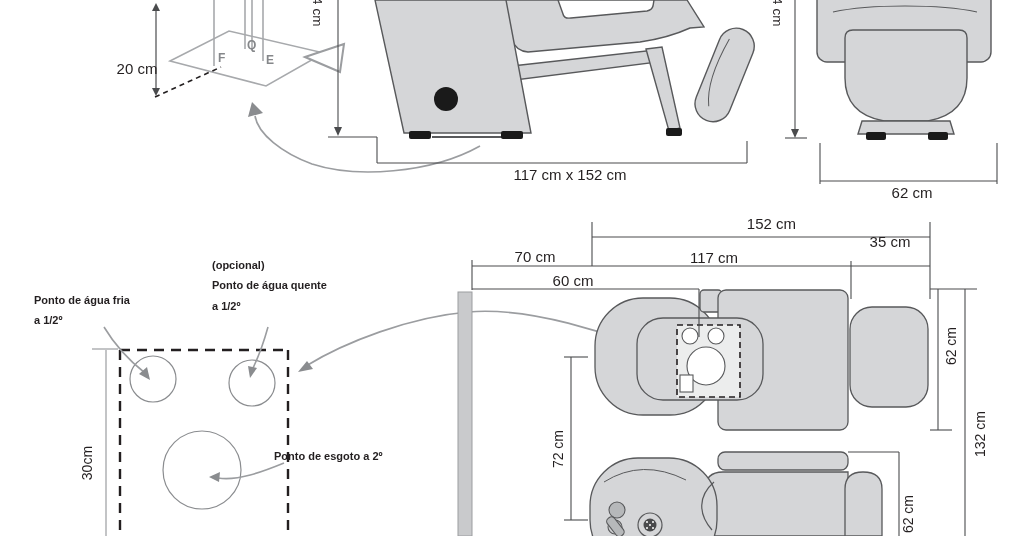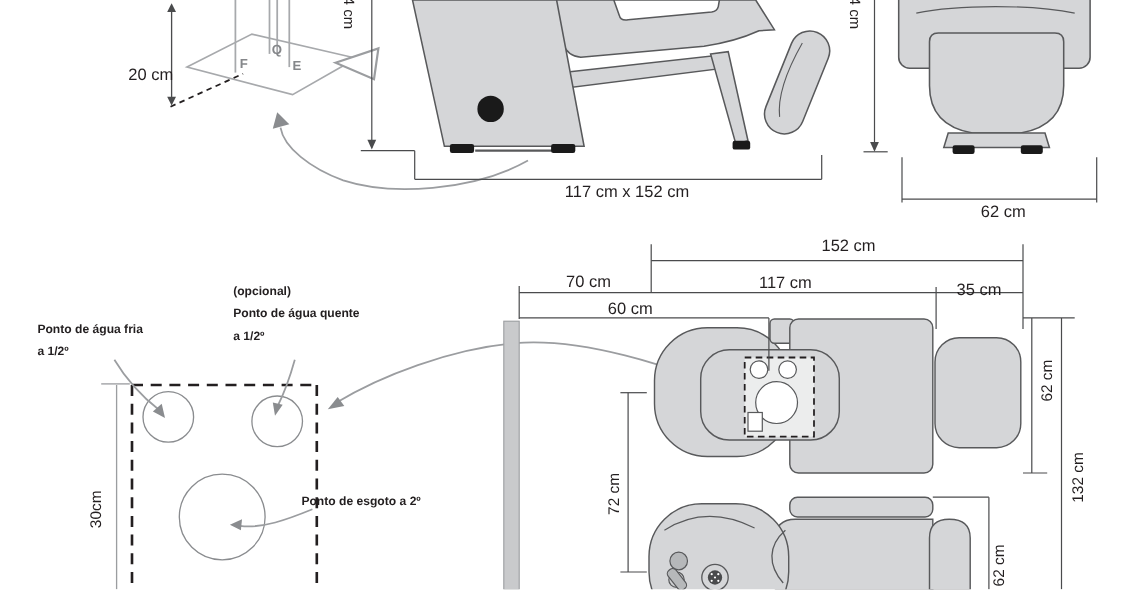--- a/index.html
+++ b/index.html
@@ -181,20 +181,20 @@
 <div class="txt lbl" style="left:212px;top:279px;">Ponto de água quente</div>
 <div class="txt lbl" style="left:212px;top:300px;">a 1/2º</div>
 <div class="txt lbl" style="left:34px;top:294px;">Ponto de água fria</div>
 <div class="txt lbl" style="left:34px;top:314px;">a 1/2º</div>
 <div class="txt lbl" style="left:274px;top:450px;">Ponto de esgoto a 2º</div>
 <div class="txt dim ctr rot-ccw" style="left:57px;top:455px;width:60px;font-size:14px;">30cm</div>
 
 <div class="txt dim ctr" style="left:726px;top:215px;width:70px;text-align:right;">152 cm</div>
 <div class="txt dim ctr" style="left:505px;top:248px;width:60px;">70 cm</div>
 <div class="txt dim ctr" style="left:679px;top:249px;width:70px;">117 cm</div>
-<div class="txt dim ctr" style="left:860px;top:255px;width:60px;">35 cm</div>
+<div class="txt dim ctr" style="left:860px;top:233px;width:60px;">35 cm</div>
 <div class="txt dim ctr" style="left:543px;top:272px;width:60px;">60 cm</div>
 <div class="txt dim ctr rot-ccw" style="left:528px;top:441px;width:60px;font-size:14px;">72 cm</div>
 <div class="txt dim ctr rot-ccw" style="left:921px;top:338px;width:60px;font-size:14px;">62 cm</div>
 <div class="txt dim ctr rot-ccw" style="left:945px;top:426px;width:70px;font-size:14px;">132 cm</div>
 <div class="txt dim ctr rot-ccw" style="left:878px;top:506px;width:60px;font-size:14px;">62 cm</div>
 
 </div>
 
 </body></html>

